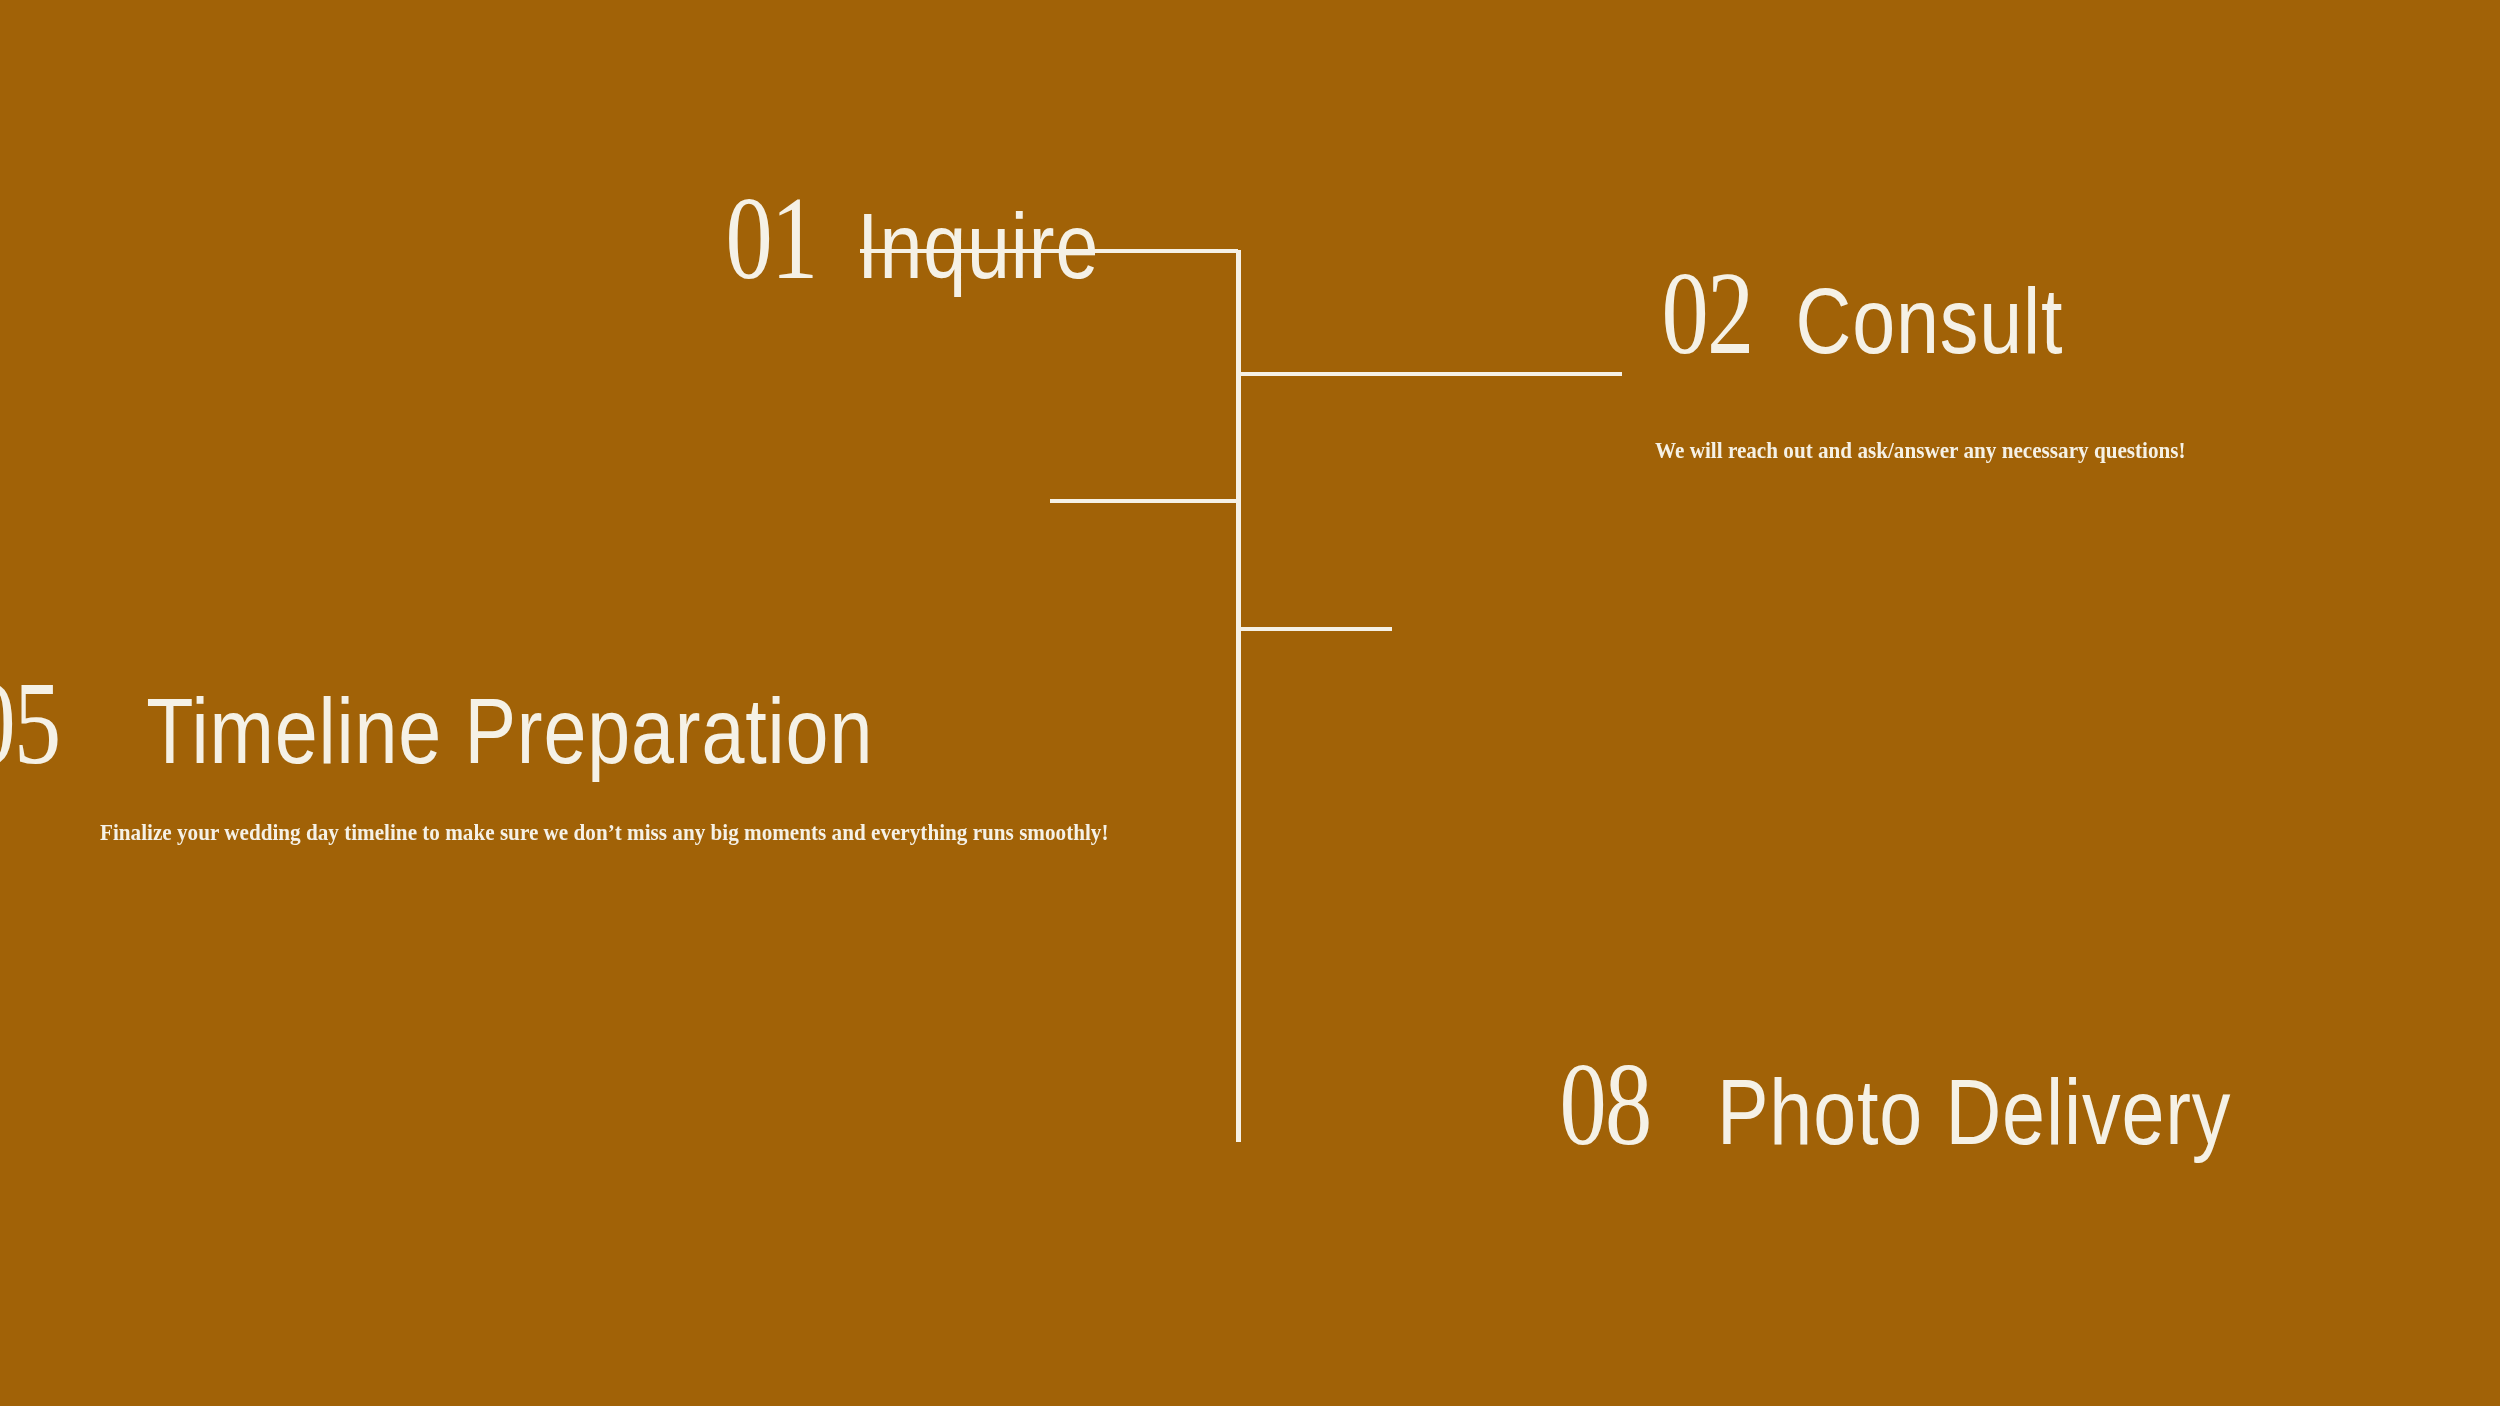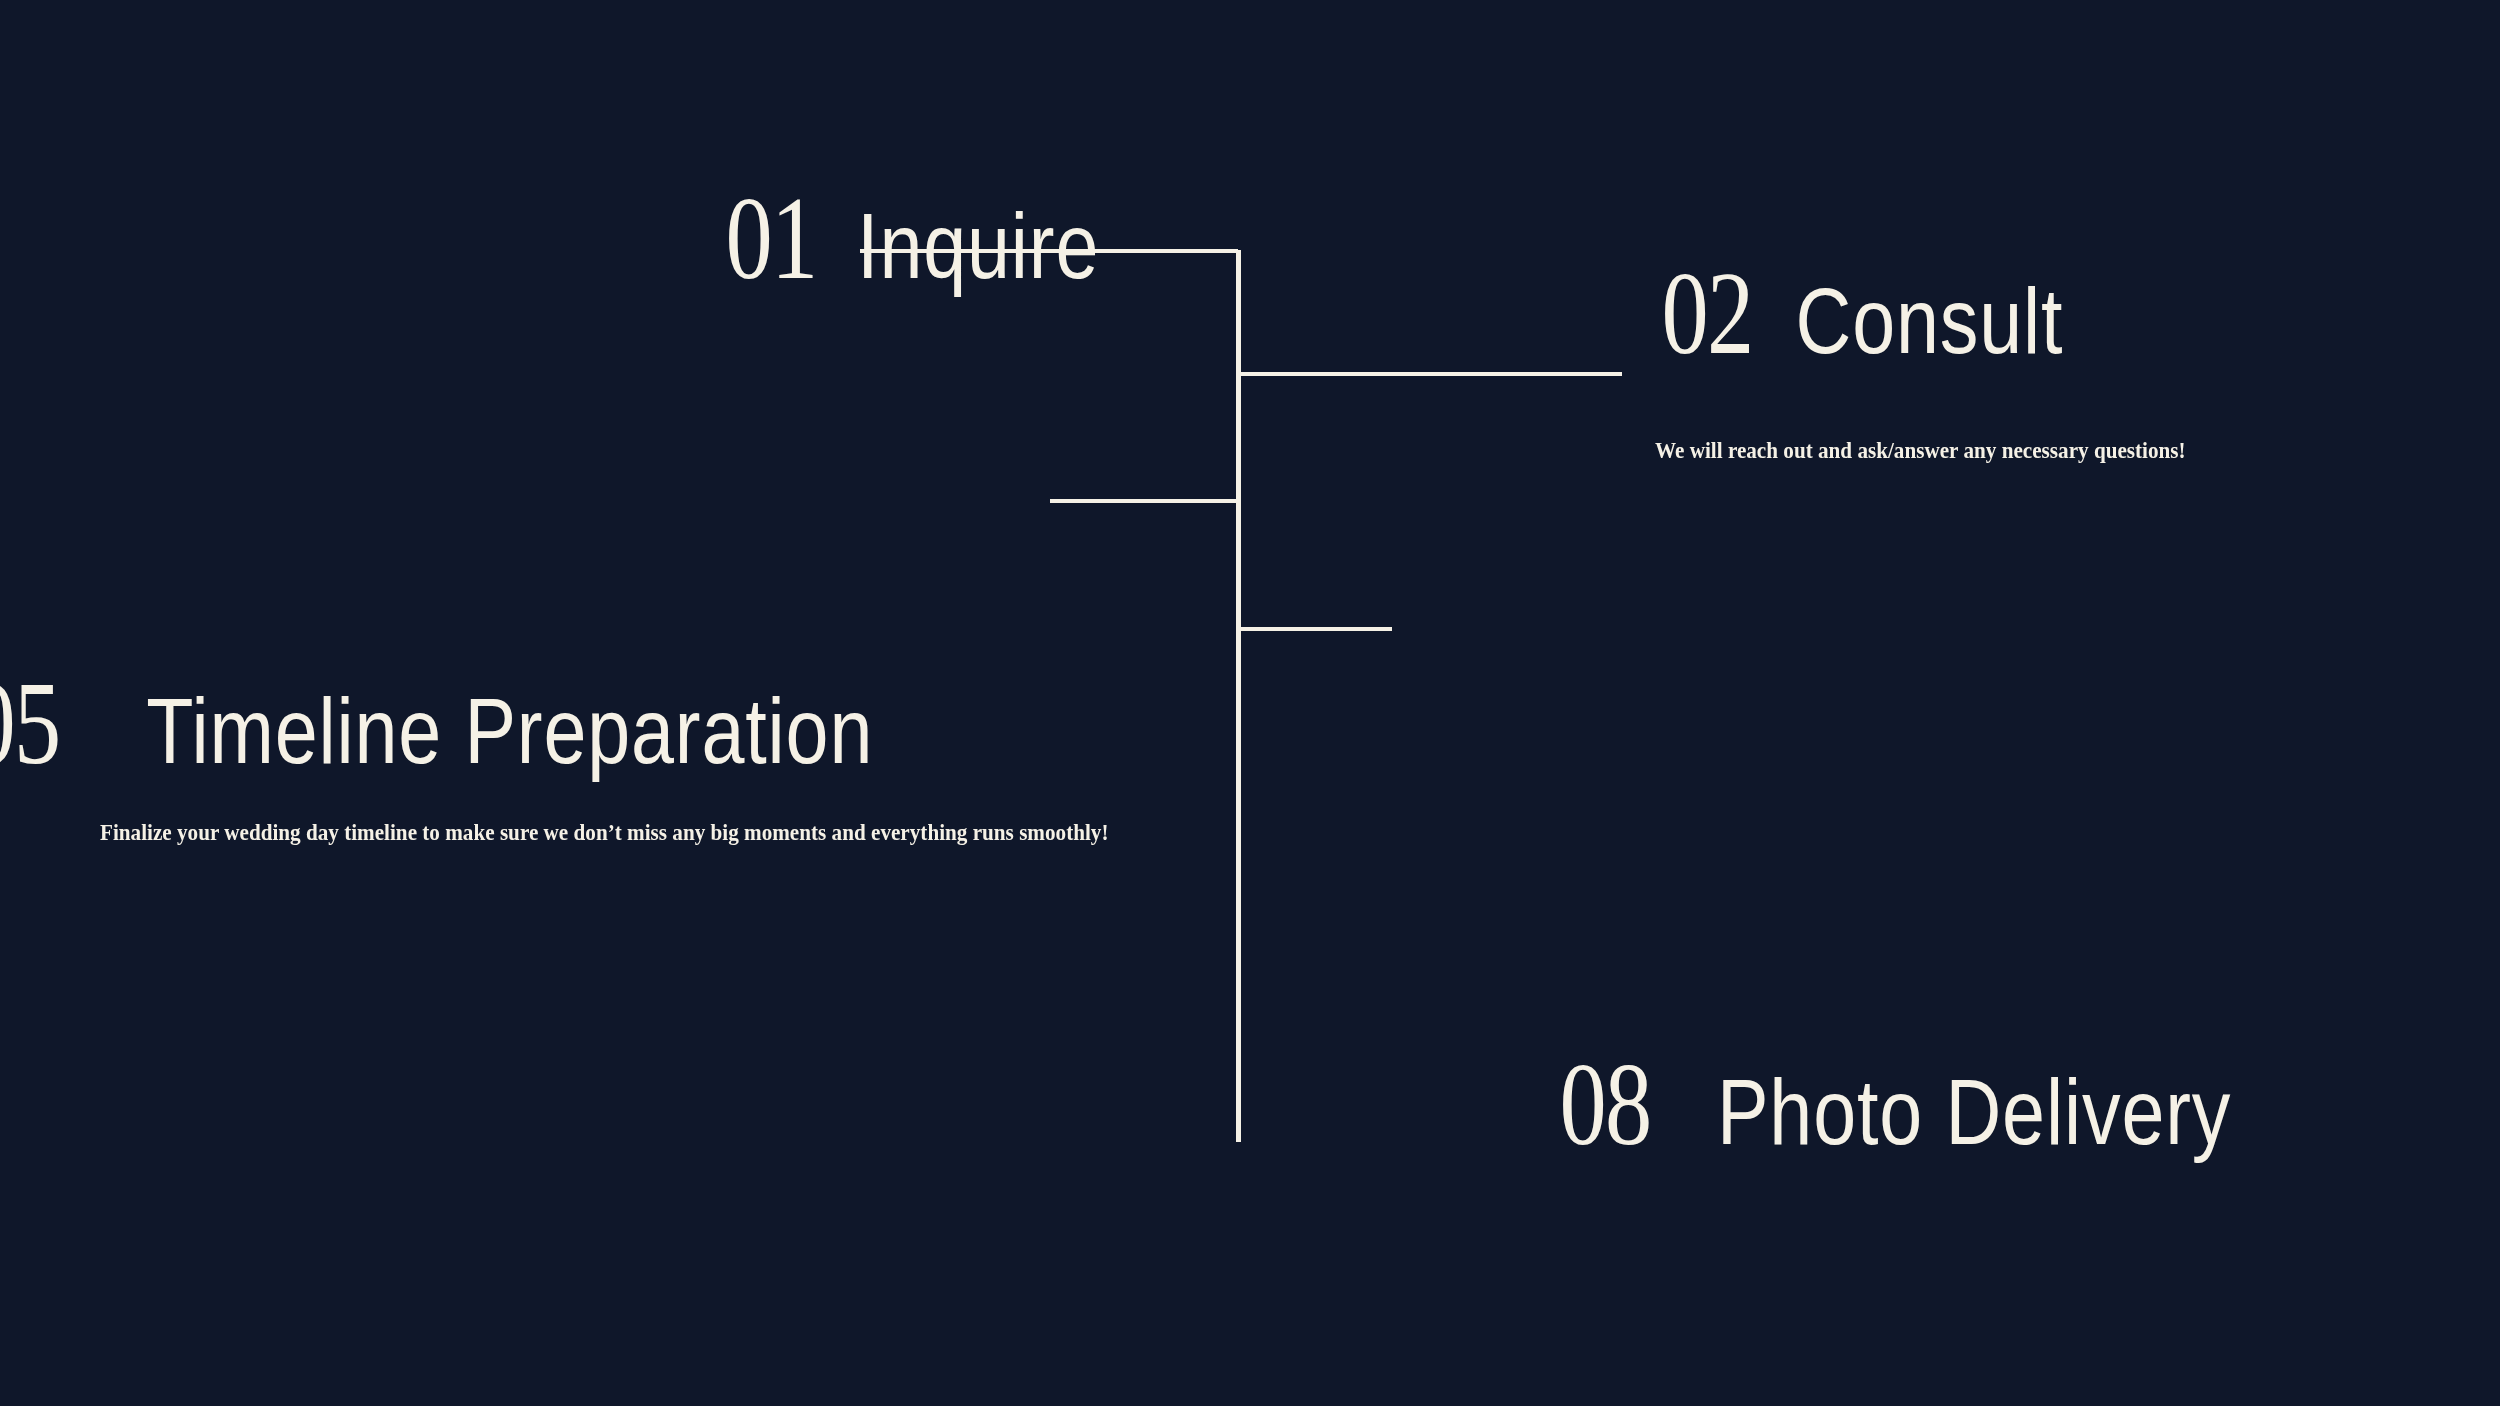--- a/index.html
+++ b/index.html
@@ -113,21 +113,21 @@
   #conn-04 { left: 1240px; top: 627px;  width: 152px; }
   #conn-05 { left: 1120px; top": 0;     }
   #conn-05 { left: 1120px; top: 755px;  width: 118px; }
   #conn-06 { left: 1240px; top: 883px;  width: 288px; }
   #conn-07 { left: 990px;  top: 1010px; width: 248px; }
   #conn-08 { left: 1240px; top: 1138px; width: 308px; }
 </style>
 </head>
 <body style="background: rgb(0, 0, 0);">
 
-<div id="stage" style="background: #0f172a;">
+<div id="stage" style="background: #a16207;">
 
   <div class="spine spine-vertical" style="background: rgb(245, 241, 230);"></div>
 
   <div class="connector" id="conn-01" style="background: rgb(245, 241, 230);"></div>
   <div class="connector" id="conn-02" style="background: rgb(245, 241, 230);"></div>
   <div class="connector" id="conn-03" style="background: rgb(245, 241, 230);"></div>
   <div class="connector" id="conn-04" style="background: rgb(245, 241, 230);"></div>
   <div class="connector" id="conn-05" style="background: rgb(245, 241, 230);"></div>
   <div class="connector" id="conn-06" style="background: rgb(245, 241, 230);"></div>
   <div class="connector" id="conn-07" style="background: rgb(245, 241, 230);"></div>

